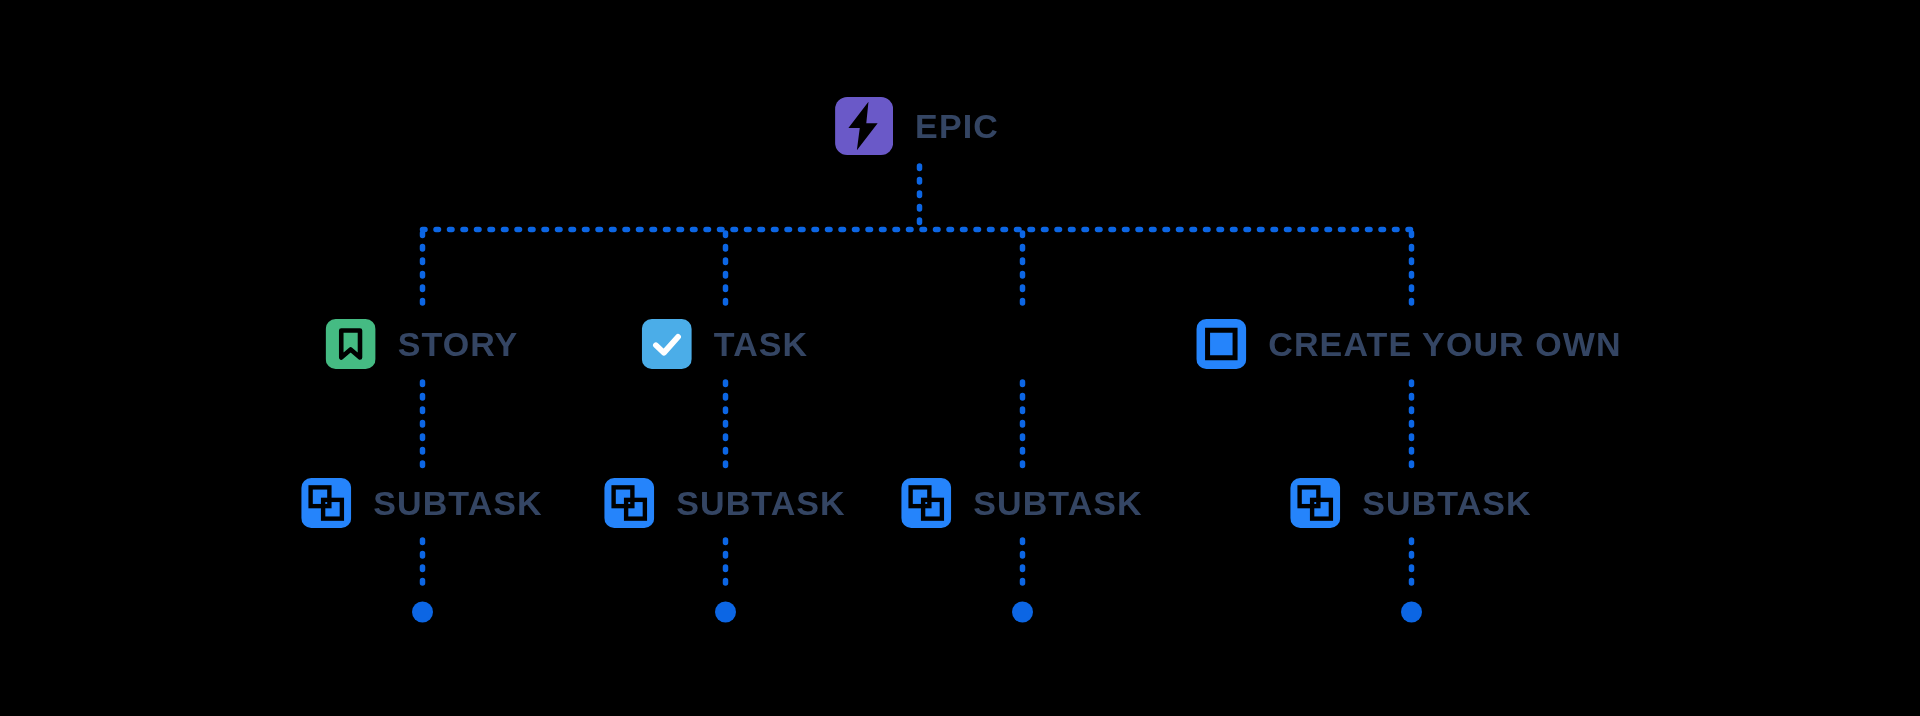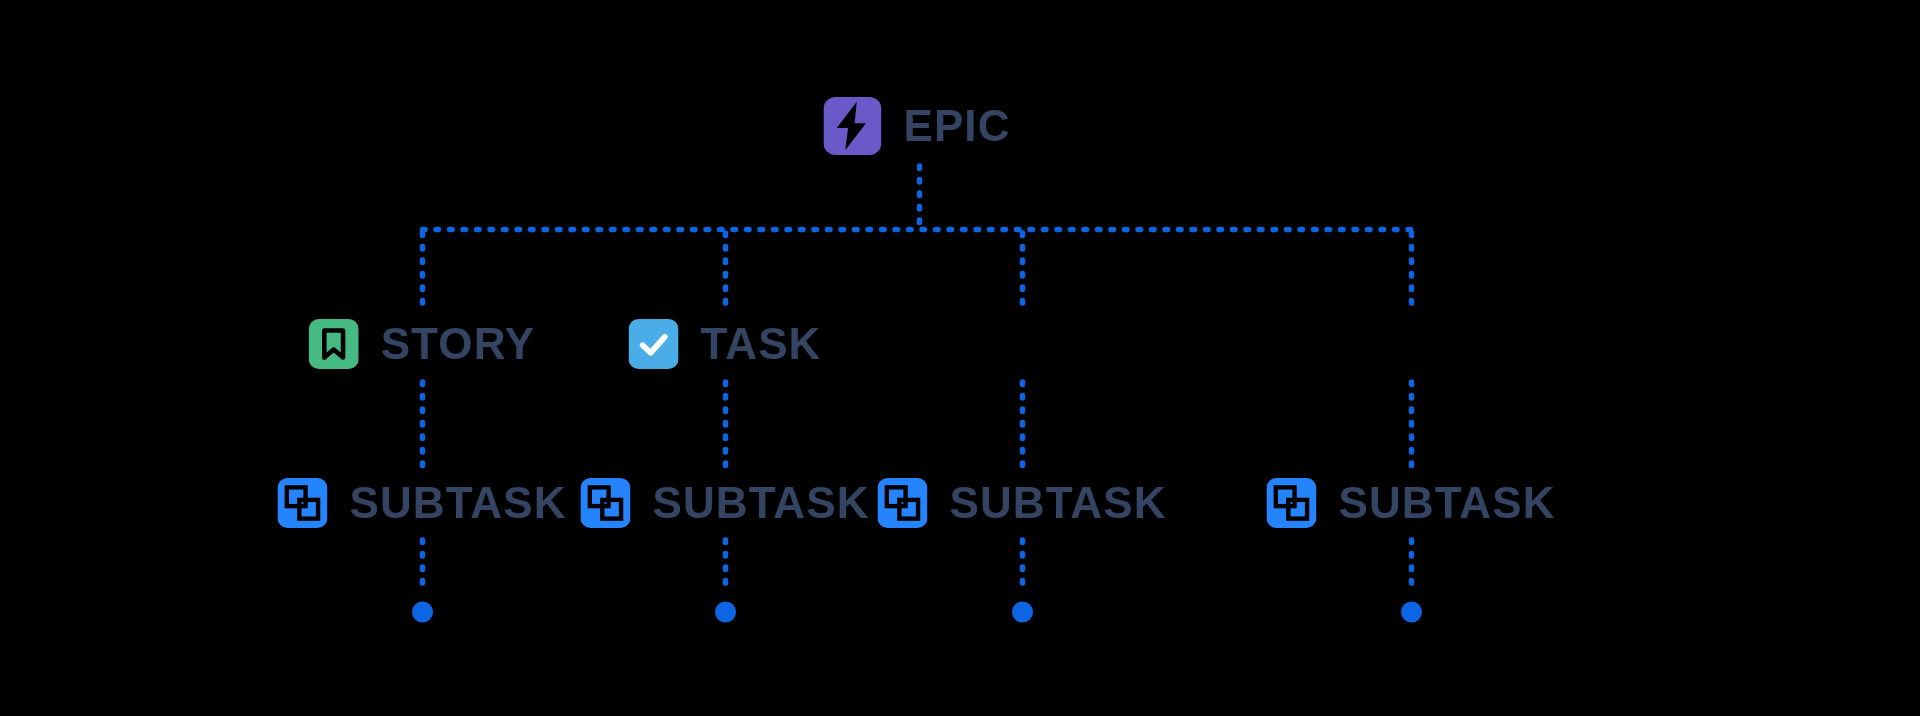--- a/index.html
+++ b/index.html
@@ -9,21 +9,21 @@
     font-family:"Liberation Sans",sans-serif;
   }
   .connectors{position:absolute;left:0;top:0;}
   .node{
     position:absolute;display:flex;align-items:center;gap:22px;
     transform:translateX(-50%);white-space:nowrap;
   }
   .node .icon{display:block;line-height:0;}
   .node .icon svg{display:block;}
   .label{
-    font-weight:700;font-size:44px;letter-spacing:1.1px;line-height:1;
+    font-weight:700;font-size:34px;letter-spacing:1.1px;line-height:1;
     color:var(--text,#344563);
   }
 </style>
 </head>
 <body>
 
 <div class="stage">
 
   <svg class="connectors" width="1920" height="716" viewBox="0 0 1920 716">
     <g fill="none" stroke-width="5.5" stroke-linecap="round" stroke-dasharray="2.5 11" stroke="#0C66E4">
@@ -79,20 +79,29 @@
     <span class="icon">
       <svg width="50" height="50" viewBox="0 0 24 24">
         <rect width="24" height="24" rx="4.8" fill="#45BB83"></rect>
         <path d="M7.5 5.5 H16.5 V18.5 L12 14.6 L7.5 18.5 Z" fill="none" stroke-width="2.2" stroke-linejoin="round" stroke="#000000"></path>
       </svg>
     </span>
     <span class="label">STORY</span>
   </div>
 
 
+  <div class="node" style="left:1409px;top:319px">
+    <span class="icon">
+      <svg width="50" height="50" viewBox="0 0 24 24">
+        <rect width="24" height="24" rx="4.8" fill="#2584FB"></rect>
+        <rect x="5.4" y="5.4" width="13.2" height="13.2" fill="none" stroke-width="2.4" stroke="#000000"></rect>
+      </svg>
+    </span>
+    <span class="label">CREATE YOUR OWN</span>
+  </div>
 
   <div class="node" style="left:422px;top:478px">
     <span class="icon">
       <svg width="50" height="50" viewBox="0 0 24 24">
         <rect width="24" height="24" rx="4.8" fill="#2584FB"></rect>
         <g fill="none" stroke-width="2.1" stroke="#000000">
           <rect x="4.5" y="4.5" width="9" height="9"></rect>
           <rect x="10.5" y="10.5" width="9" height="9"></rect>
         </g>
       </svg>

